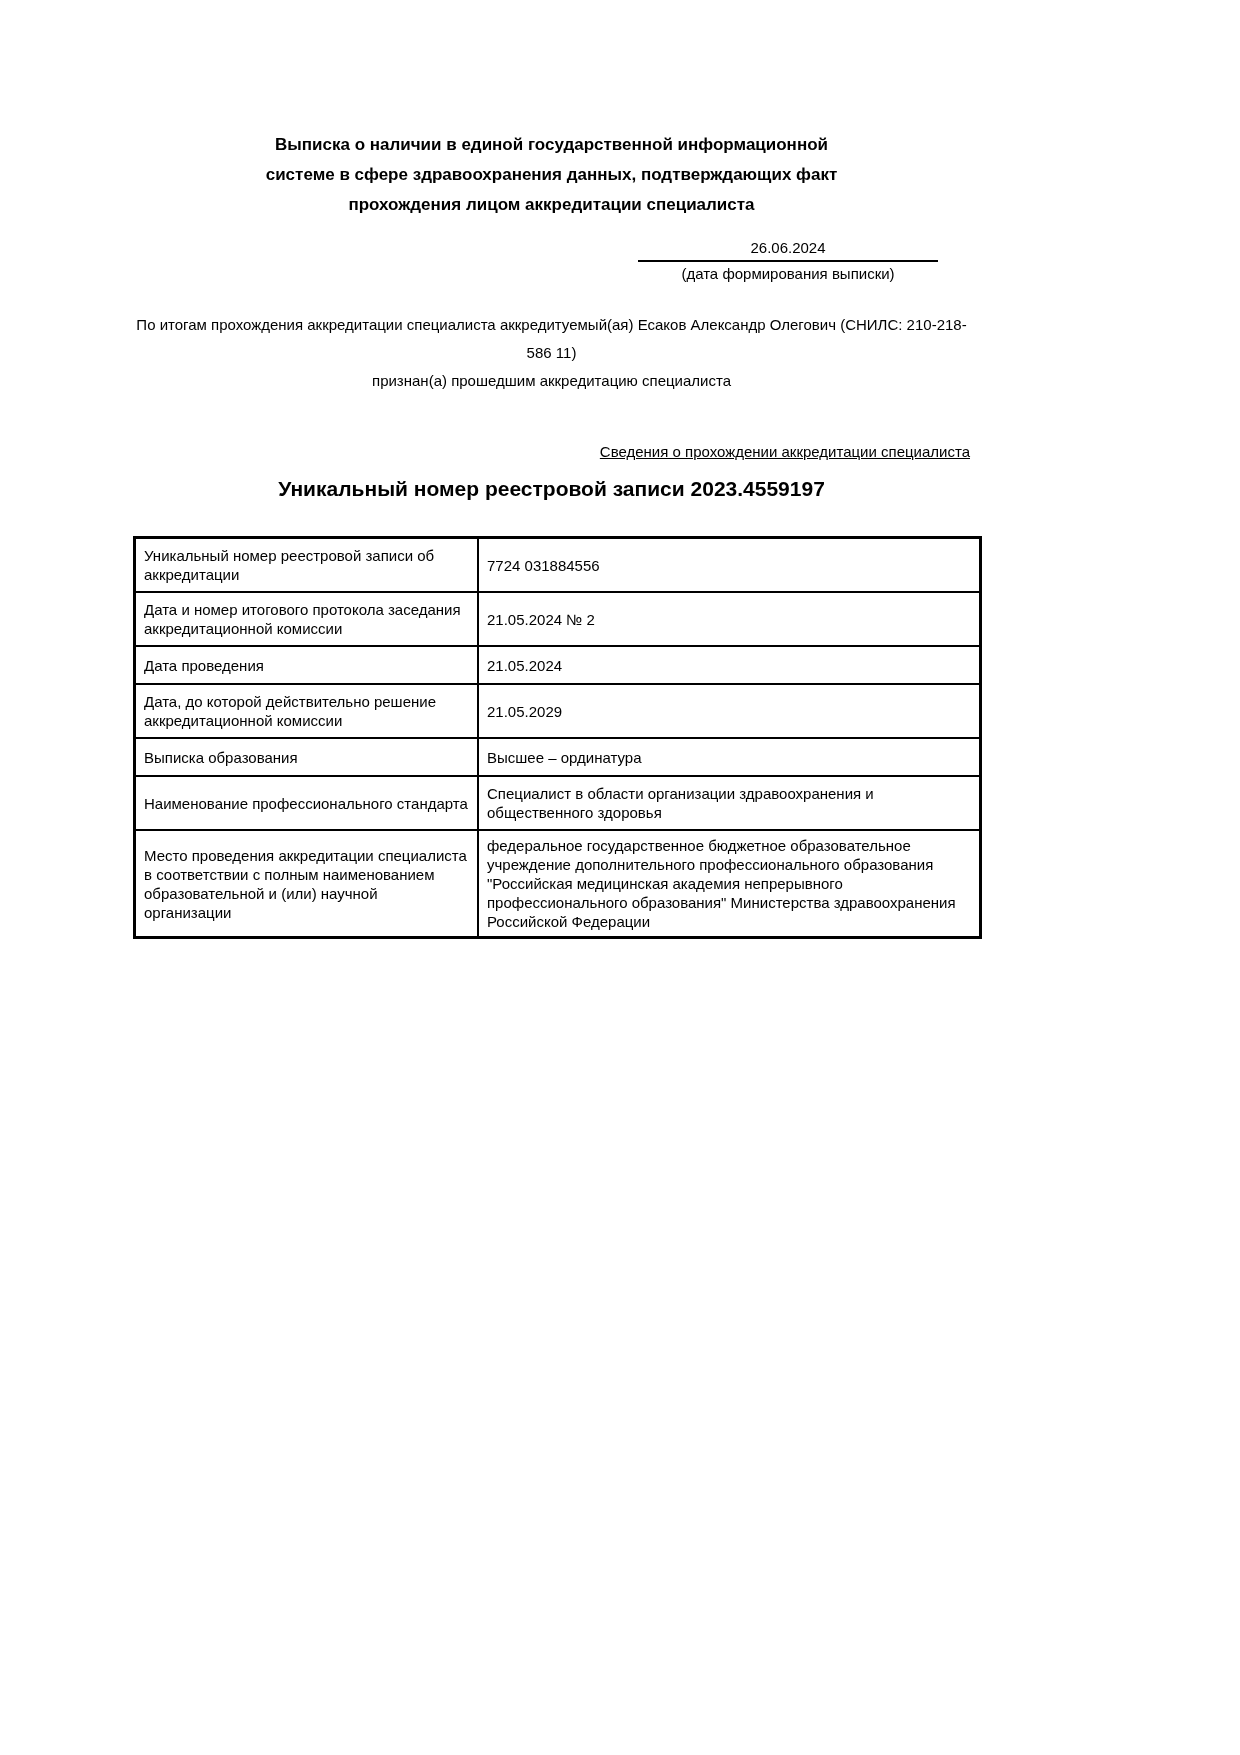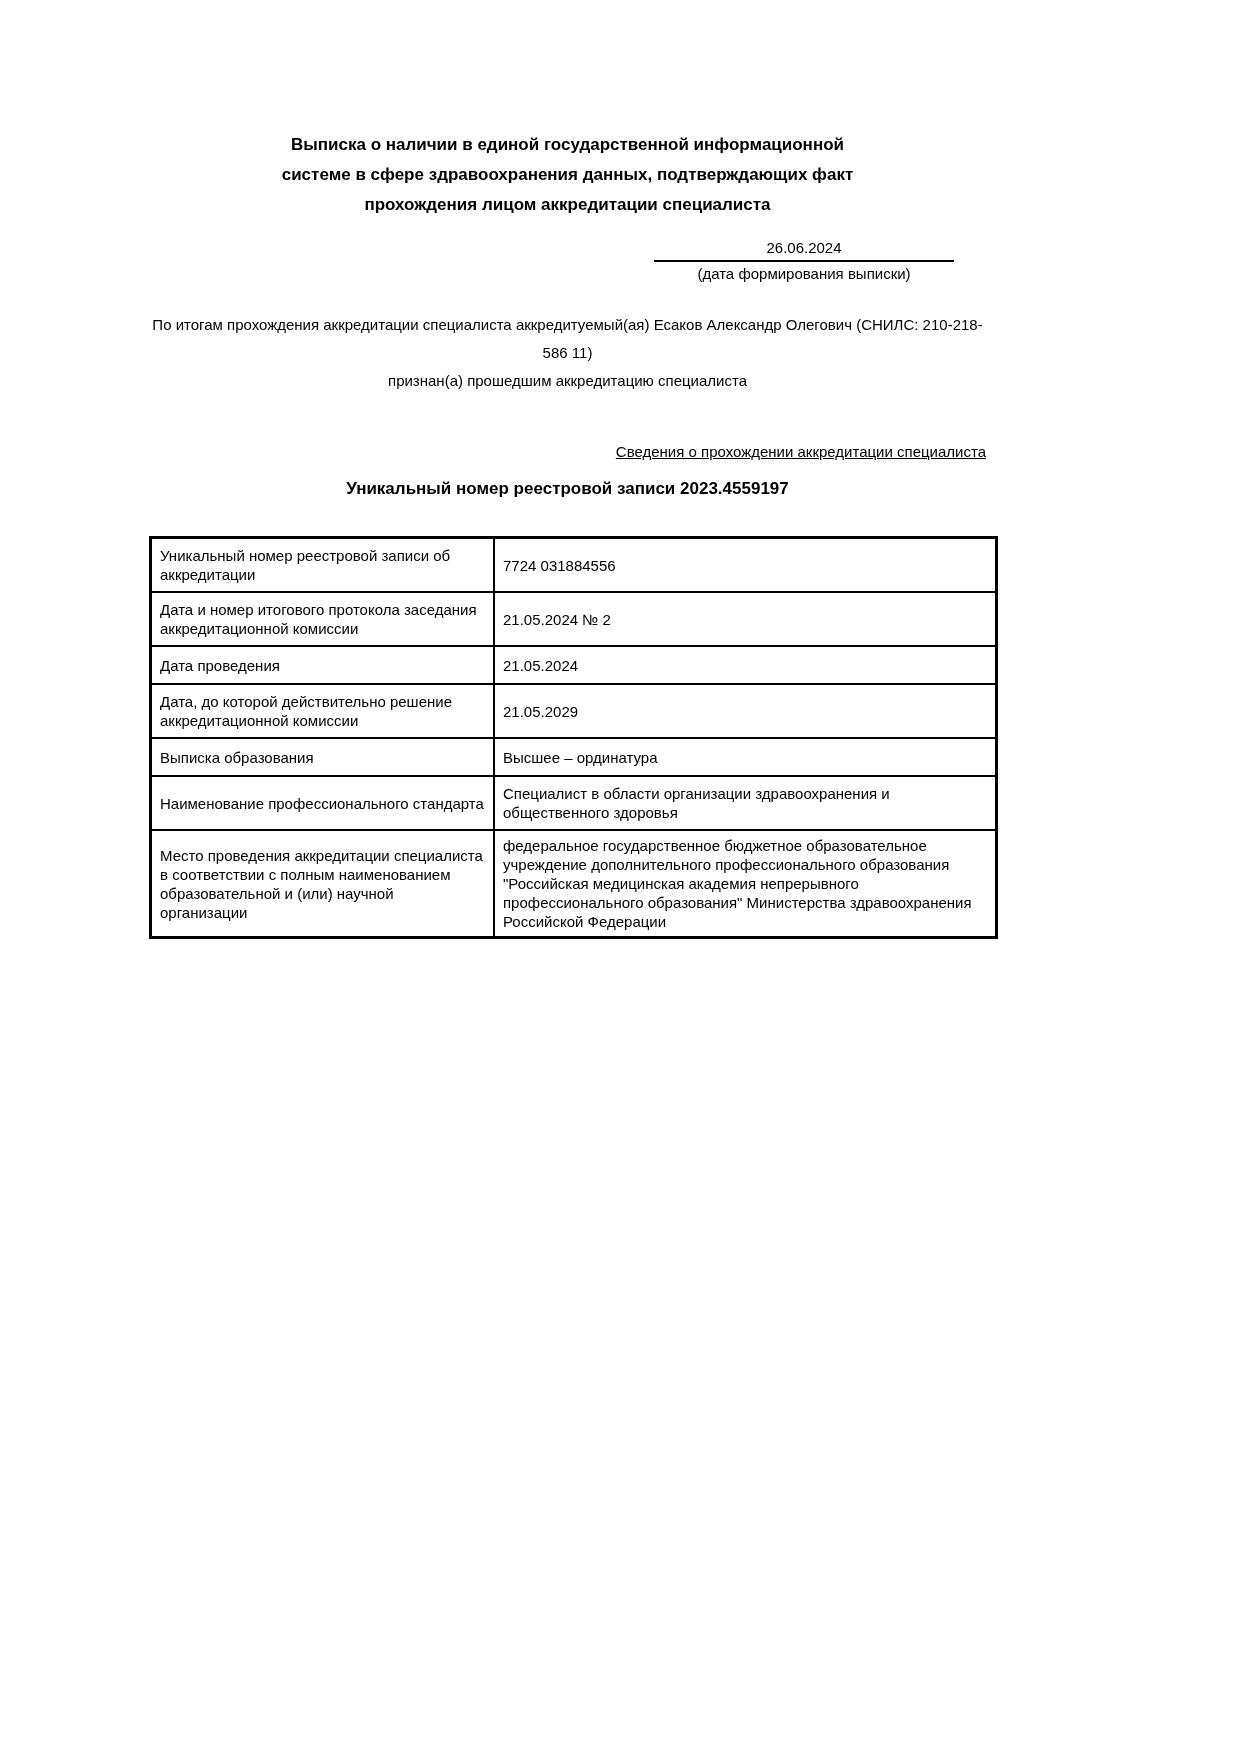--- a/index.html
+++ b/index.html
@@ -9,21 +9,21 @@
   }
   body {
     width: 1240px;
     height: 1755px;
     font-family: "Liberation Sans", "DejaVu Sans", sans-serif;
     color: #000000;
     position: relative;
   }
   .page {
     position: absolute;
-    left: 149px;
+    left: 133px;
     top: 0;
     width: 837px;
   }
   .doc-title {
     margin-top: 130px;
     text-align: center;
     font-weight: bold;
     font-size: 17px;
     line-height: 30px;
   }
@@ -57,21 +57,21 @@
     font-size: 15px;
     line-height: 18px;
   }
   .section-heading span {
     text-decoration: underline;
   }
   .registry-heading {
     margin-top: 17px;
     text-align: center;
     font-weight: bold;
-    font-size: 17px;
+    font-size: 21px;
     line-height: 22px;
   }
   table.acc-table {
     margin-top: 36px;
     width: 837px;
     border-collapse: collapse;
     border: 3px solid #000;
     table-layout: fixed;
     font-size: 15px;
   }

